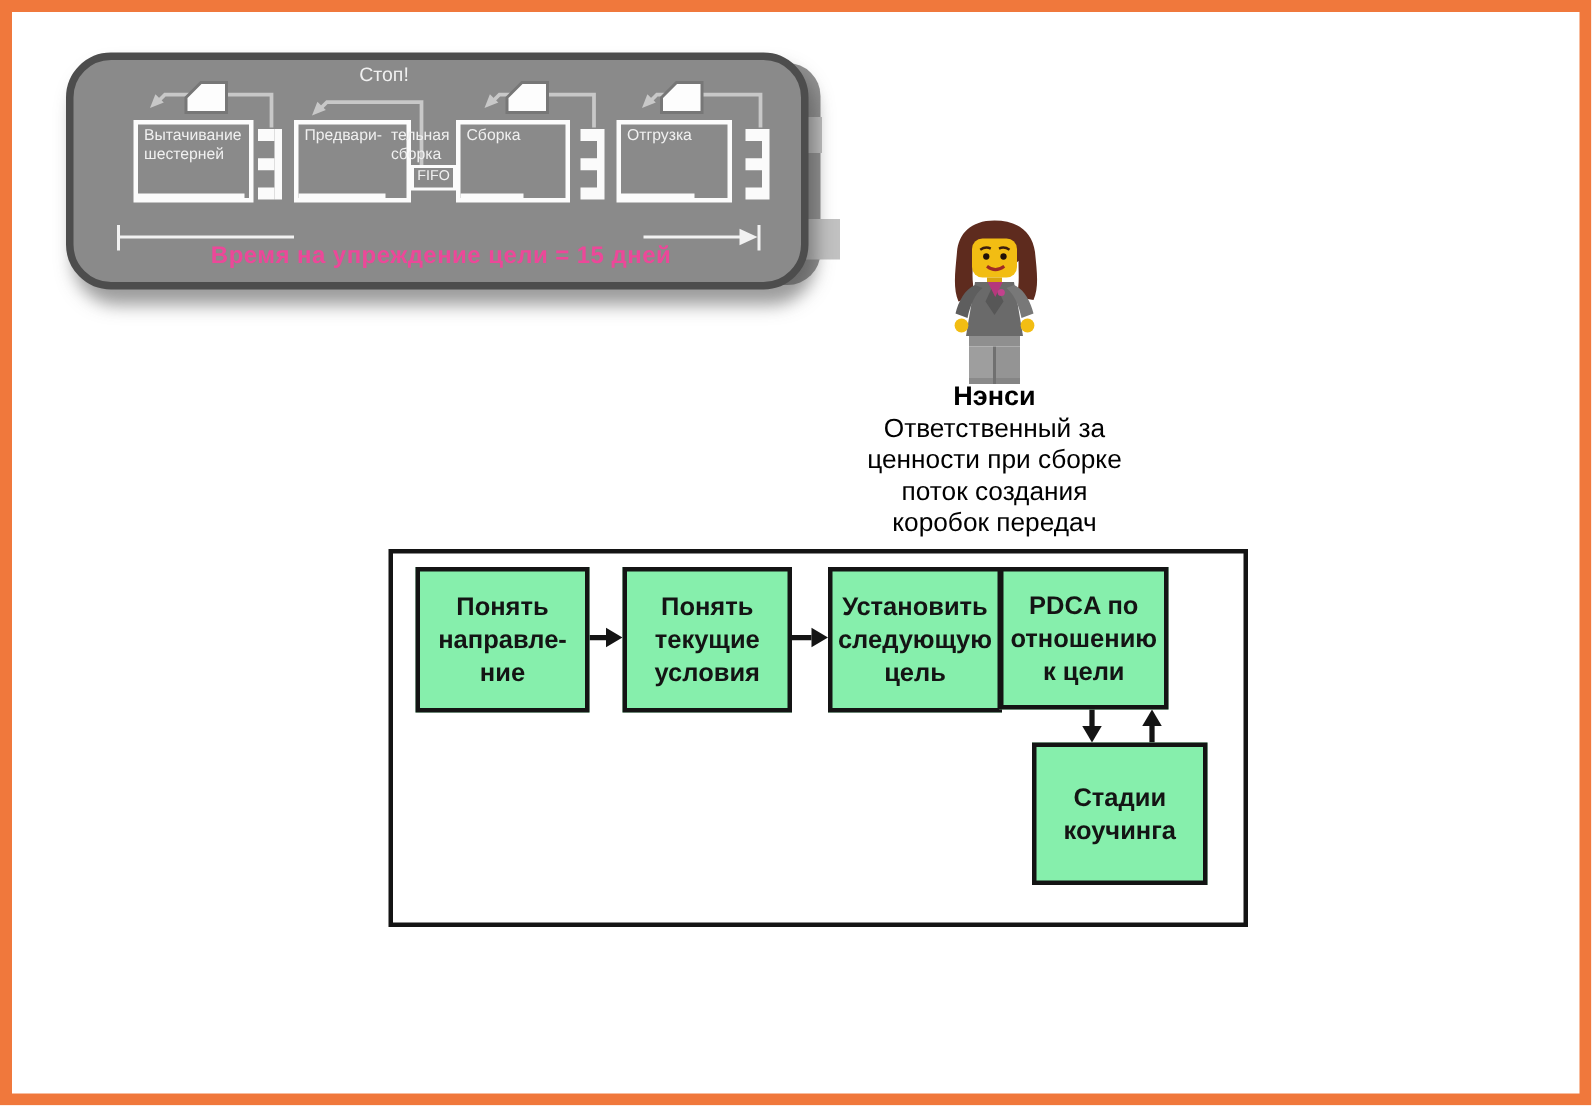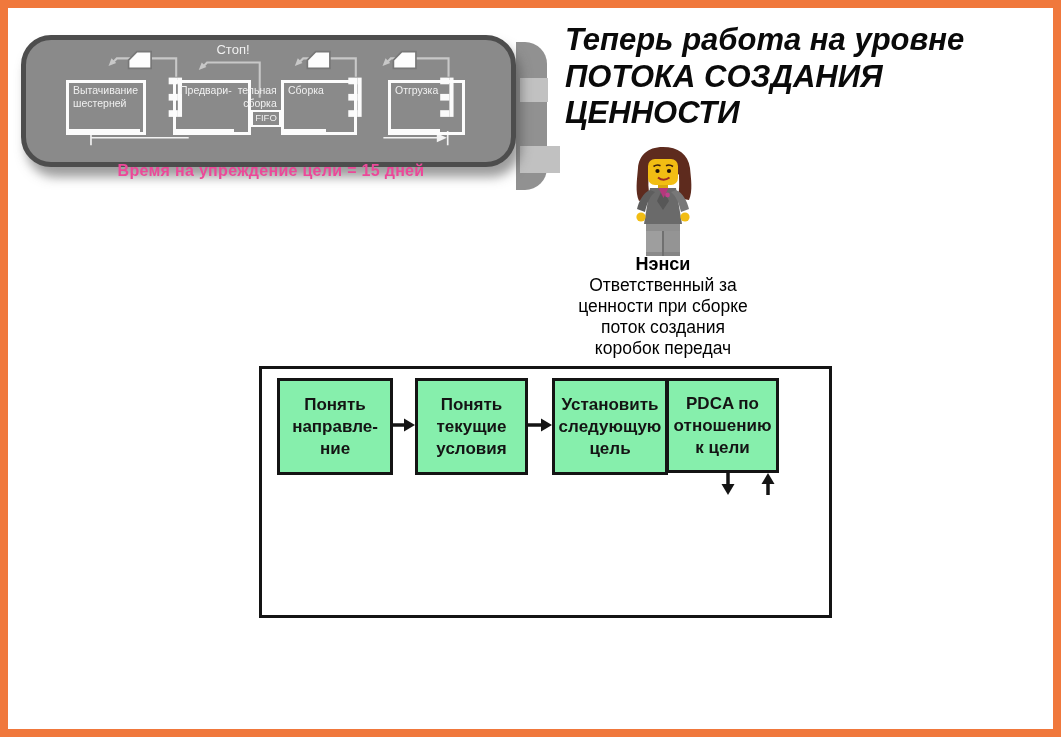--- a/index.html
+++ b/index.html
@@ -5,28 +5,28 @@
   html,body{margin:0;padding:0;background:#ffffff;}
   .slide{position:relative;width:1061px;height:737px;background:#ffffff;overflow:hidden;
          font-family:"Liberation Sans",sans-serif;}
   .frame{position:absolute;inset:0;border:8px solid #F0783C;z-index:60;pointer-events:none;}
 
   
   .edge-band{position:absolute;left:516px;top:42px;width:31px;height:148px;background:#919191;
              border-radius:0 22px 22px 0;}
   .edge-patch1{position:absolute;left:520px;top:78px;width:28px;height:24px;background:#C1C1C1;}
   .edge-patch2{position:absolute;left:520px;top:146px;width:40px;height:27px;background:#C1C1C1;}
-  .vsm-panel{position:absolute;left:21px;top:35px;width:495px;height:132px;}
+  .vsm-panel{position:absolute;left:44px;top:35px;width:495px;height:158px;}
   .panel-bg{position:absolute;inset:0;background:#8A8A8A;border:5px solid #4D4D4D;border-radius:30px;
             box-sizing:border-box;box-shadow:5px 10px 11px rgba(75,75,75,.55);}
   .vsm-art{position:absolute;inset:0;width:100%;height:100%;}
   .pbox{position:absolute;border:3px solid #FCFCFC;box-sizing:border-box;display:flex;
         flex-direction:row;color:#F0F0F0;font-size:10.5px;line-height:13px;}
   .pt{border-bottom:3px solid #FCFCFC;padding:1px 2px 1px 4px;}
-  .pb{flex:1;padding:1px 2px 1px 4px;text-align:right;}
+  .pb{flex:1;padding:1px 2px 1px 4px;}
   .pbox1{left:45px;top:45px;width:80px;height:55px;}
   .pbox2{left:152px;top:45px;width:78px;height:55px;}
   .pbox3{left:260px;top:45px;width:76px;height:55px;}
   .pbox4{left:367px;top:45px;width:77px;height:55px;}
   .fifo{position:absolute;left:230px;top:75px;width:30px;height:17px;border:2px solid #FCFCFC;
         box-sizing:border-box;background:#8A8A8A;color:#F0F0F0;font-size:9.5px;line-height:12px;
         text-align:center;z-index:3;}
   .stop-label{position:absolute;left:182px;top:7px;width:60px;text-align:center;
               font-size:13px;color:#F0F0F0;}
   .timeline-label{position:absolute;left:55px;top:127px;width:390px;text-align:center;
@@ -150,25 +150,20 @@
       <div class="pt">
         <div>Отгрузка</div>
       </div>
       <div class="pb"></div>
     </div>
 
     <div class="fifo">FIFO</div>
     <div class="timeline-label">Время на упреждение цели = 15 дней</div>
   </div>
 
-  <div class="title">
-    <span class="t-line">Теперь работа на уровне</span>
-    <span class="t-line">ПОТОКА СОЗДАНИЯ</span>
-    <span class="t-line">ЦЕННОСТИ</span>
-  </div>
 
   <svg class="nancy-fig" viewBox="0 0 82 112">
     <path fill="#5E2B1E" d="M41,1 C25,1 17,10 16,22 C15,34 13,46 17,55 L28,51 C26,43 26,35 27,29 C35,35 50,35 57,28 C57,37 58,46 55,52 L67,54 C71,45 69,33 68,22 C66,8 56,1 41,1 Z"></path>
     <rect x="26" y="13" width="30" height="26" rx="7" fill="#F2BD13"></rect>
     <g>
       <circle cx="35.5" cy="25" r="2.1" fill="#221208"></circle>
       <circle cx="47" cy="25" r="2.1" fill="#221208"></circle>
       <path d="M31.5,20.5 q3.5,-2.5 7,-0.8" stroke="#3A1D0D" stroke-width="1.6" fill="none"></path>
       <path d="M44,19.7 q3.5,-1.7 7,0.8" stroke="#3A1D0D" stroke-width="1.6" fill="none"></path>
       <path d="M36,31.5 q5.5,4.5 11.5,0" stroke="#9E2B25" stroke-width="2" fill="none"></path>
@@ -229,16 +224,20 @@
     <div class="fbox fboxC">
       <div>Установить</div>
       <div>следующую</div>
       <div>цель</div>
     </div>
     <div class="fbox fboxD">
       <div>PDCA по</div>
       <div>отношению</div>
       <div>к цели</div>
     </div>
+    <div class="fbox fboxE">
+      <div>Стадии</div>
+      <div>коучинга</div>
+    </div>
   </div>
 
   <div class="frame"></div>
 </div>
 
 </body></html>

